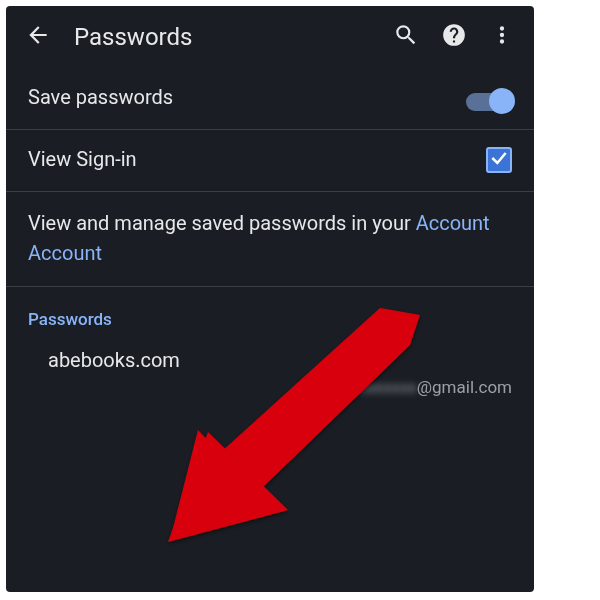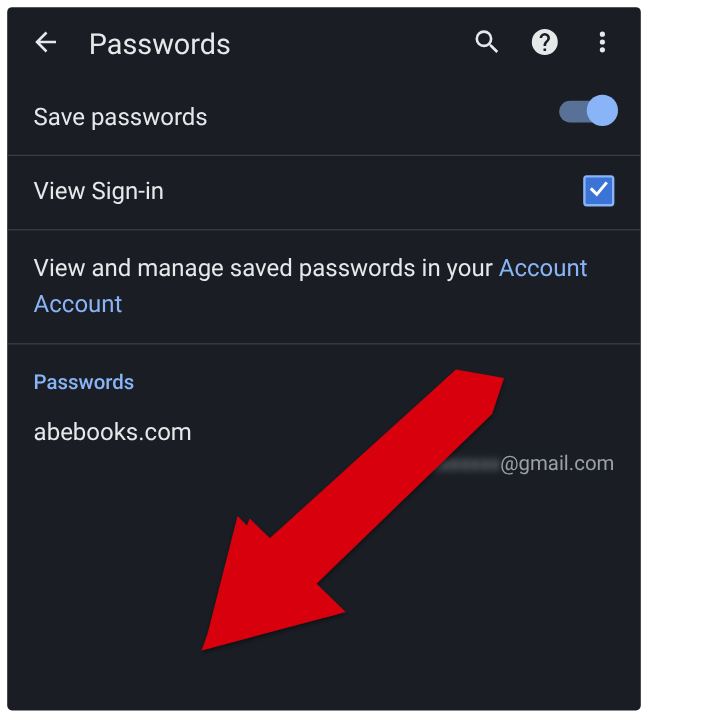--- a/index.html
+++ b/index.html
@@ -41,21 +41,21 @@
     font-weight: 400;
     margin-left: 12px;
     flex: 1;
   }
   .section {
     padding: 16px 22px 18px 22px;
     border-bottom: 1px solid #3a3f45;
   }
   .row {
     display: flex;
-    align-items: flex-start;
+    align-items: flex-end;
     gap: 32px;
   }
   .row .txt { flex: 1; }
   .title-line {
     font-size: 20px;
     color: #e6e8ea;
     line-height: 1.35;
   }
   .sub-line {
     font-size: 17px;
@@ -106,20 +106,21 @@
   }
   .link-accent { color: #8ab4f8; }
   .section-header {
     font-size: 17px;
     color: #8ab4f8;
     font-weight: 500;
     padding: 22px 22px 8px 22px;
   }
   .entry {
     padding: 10px 22px 14px 22px;
+    margin-left: 20px;
   }
   .entry-site {
     font-size: 20px;
     color: #e6e8ea;
     line-height: 1.35;
   }
   .entry-user {
     font-size: 17px;
     color: #9aa0a6;
     line-height: 1.35;

